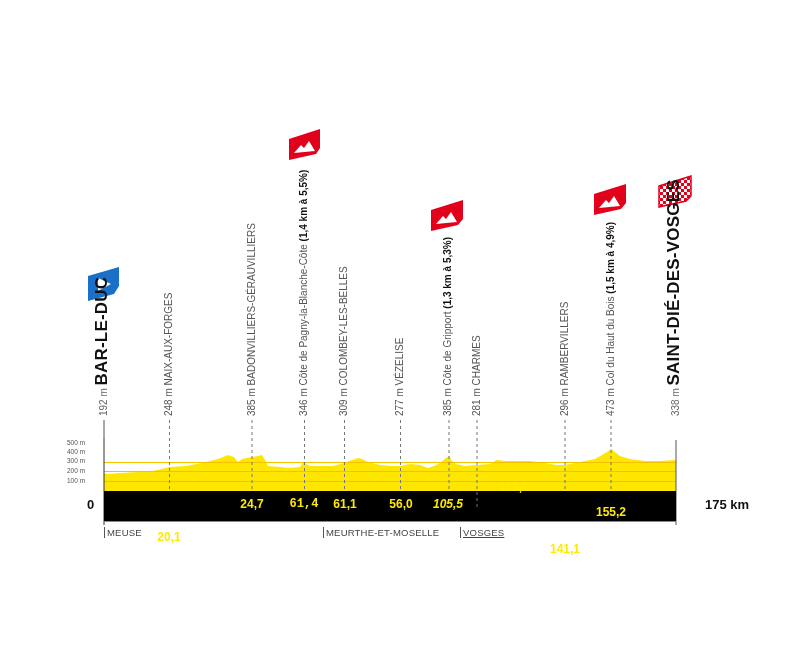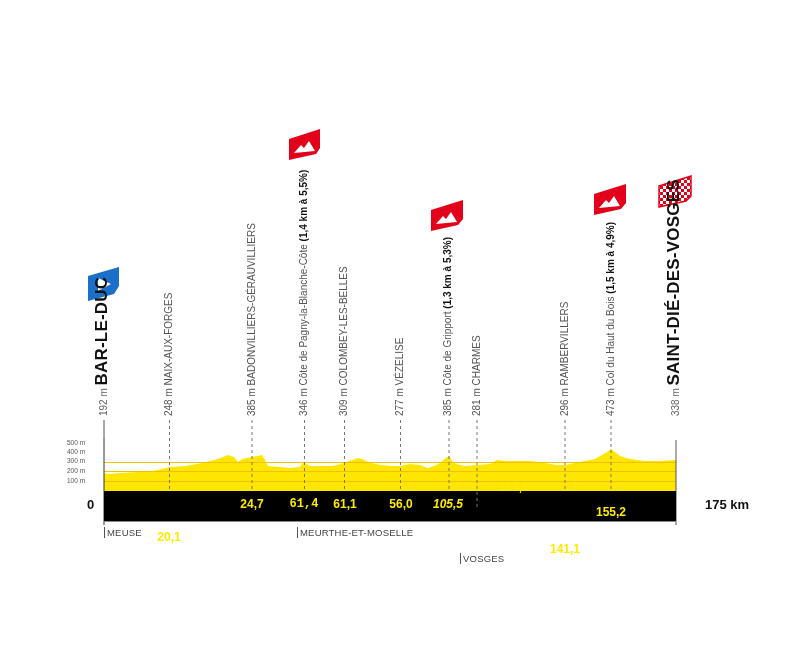--- a/index.html
+++ b/index.html
@@ -107,22 +107,22 @@
   <div class="km-label" style="left:252px; top:497px;">24,7</div>
   <div class="km-label" style="left:304px; top:497px;font-family:Liberation Mono, monospace;">61,4</div>
   <div class="km-label" style="left:345px; top:497px;">61,1</div>
   <div class="km-label" style="left:401px; top:497px;">56,0</div>
   <div class="km-label" style="left:448px; top:497px;font-style:italic;">105,5</div>
   <div class="km-label" style="left:477px; top:480px;margin-left:37px;">114,1</div>
   <div class="km-label" style="left:565px; top:497px;margin-top:45px;">141,1</div>
   <div class="km-label" style="left:611px; top:497px;margin-top:8px;">155,2</div>
 
   <div class="dept" style="left:104px; top:527px;">MEUSE</div>
-  <div class="dept" style="left:297px; top:527px;">MEURTHE-ET-MOSELLE</div>
-  <div class="dept" style="left:460px; top:553px;">VOSGES</div>
+  <div class="dept" style="left:323px; top:527px;">MEURTHE-ET-MOSELLE</div>
+  <div class="dept" style="left:460px; top:527px;text-decoration:underline;">VOSGES</div>
 
   <div class="vlabel big" style="left:96px; top:416px;">
     <span class="alt">192 m</span>
     <span class="name">BAR-LE-DUC</span>
   </div>
 
   <div class="vlabel" style="left:163px; top:416px;">
     <span>248 m</span>
     <span>NAIX-AUX-FORGES</span>
   </div>

